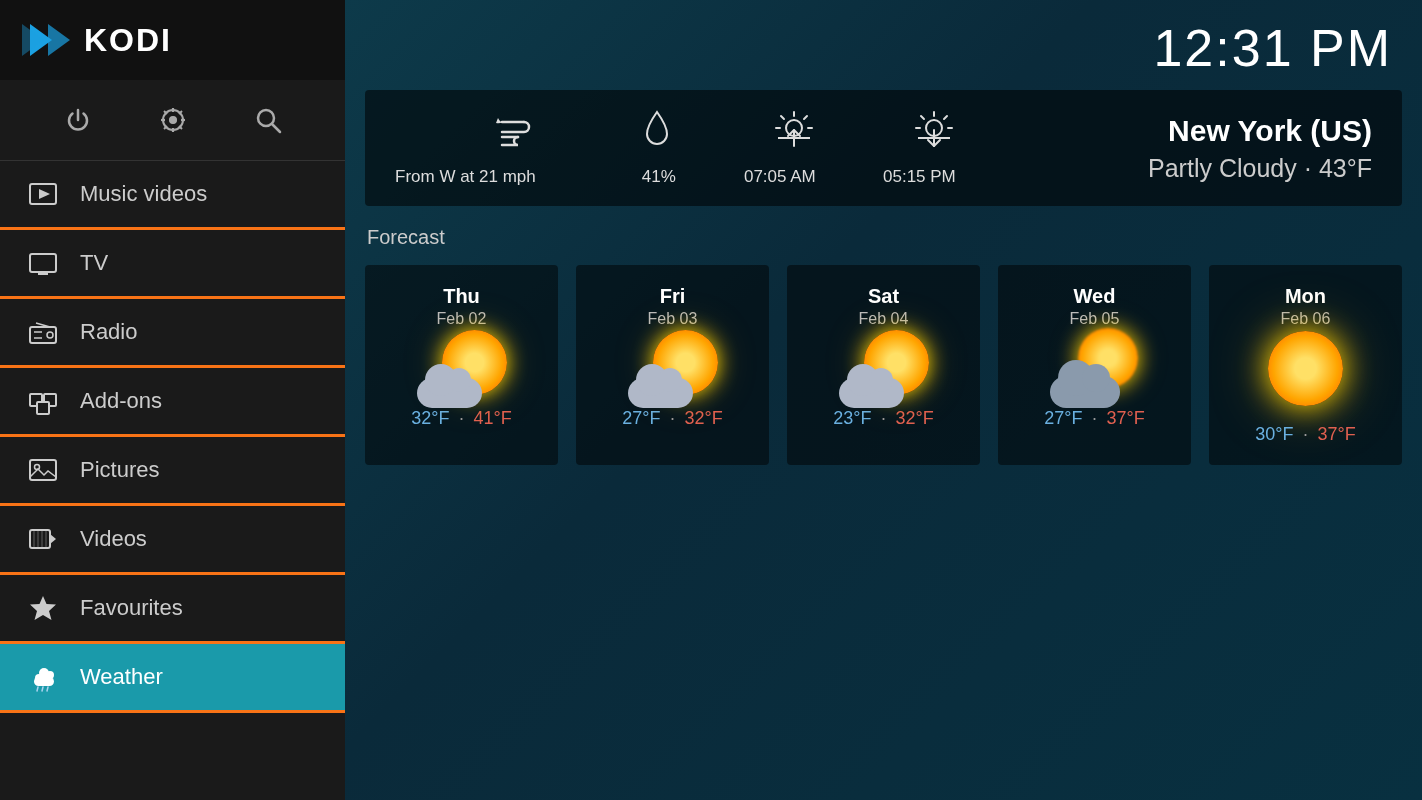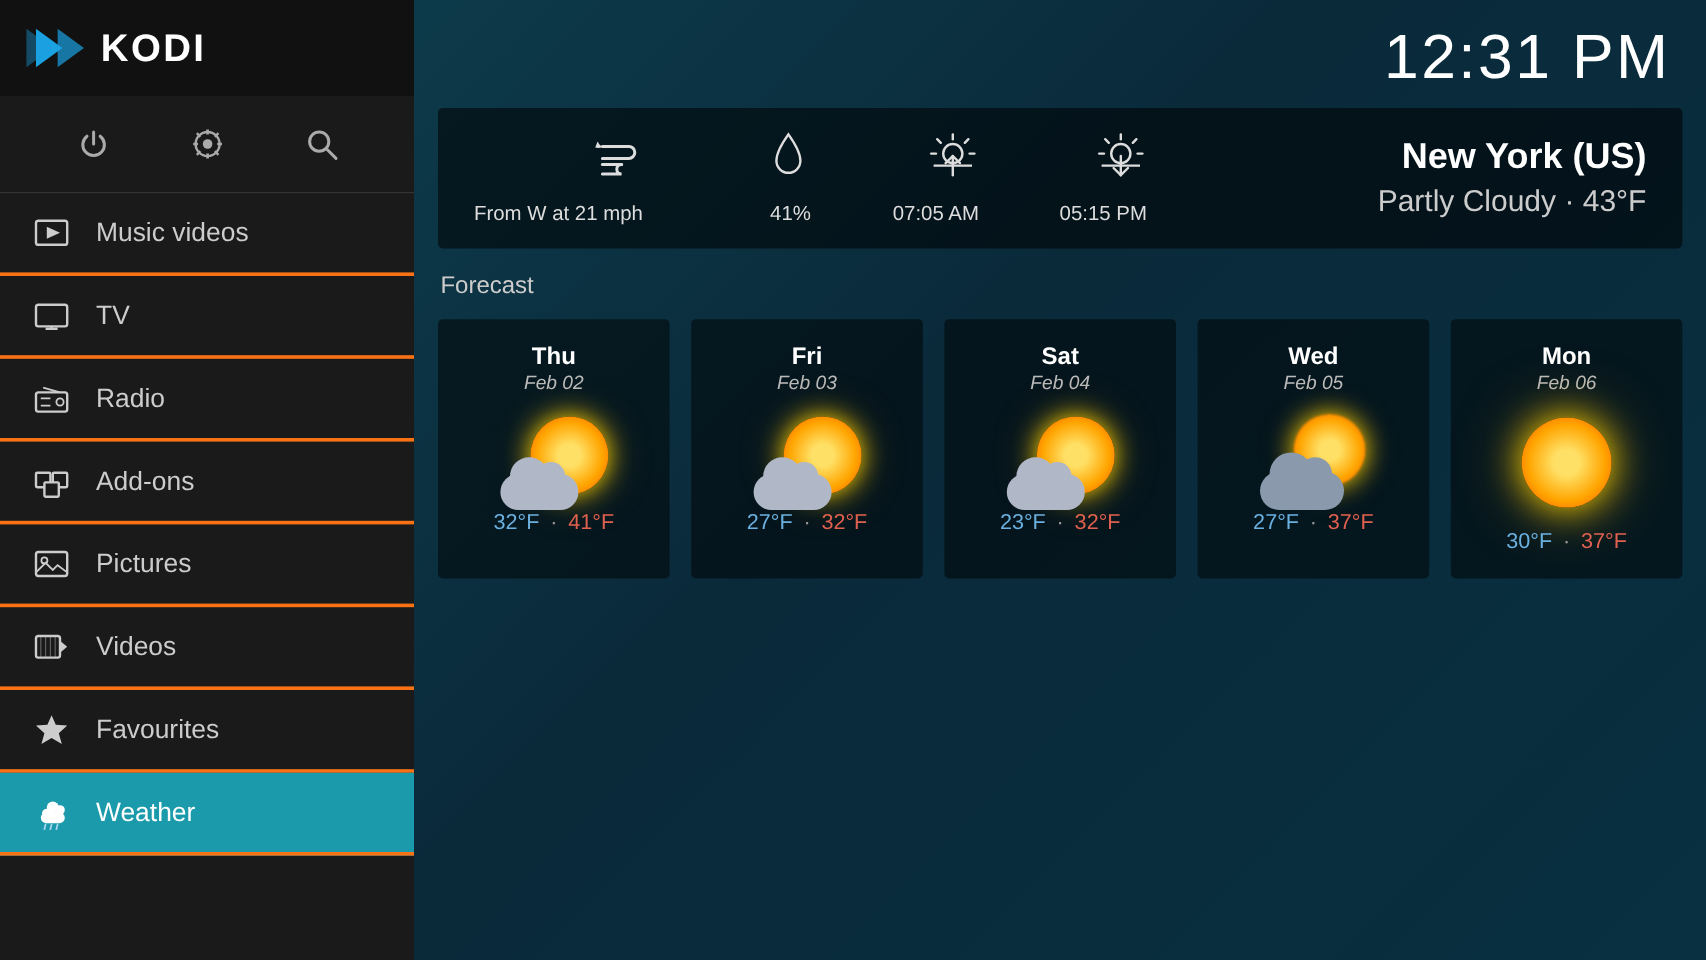--- a/index.html
+++ b/index.html
@@ -200,22 +200,20 @@
 
     .forecast-day {
       font-size: 20px;
       font-weight: bold;
       margin-bottom: 2px;
     }
 
     .forecast-date {
       font-size: 16px;
       color: #bbb;
-      margin-bottom: 16px;
-      font-style: italic;
     }
 
     .forecast-temps {
       font-size: 18px;
     }
 
     .temp-low { color: #6ab0e0; }
     .temp-sep { color: #999; margin: 0 4px; }
     .temp-high { color: #e06050; }
 

